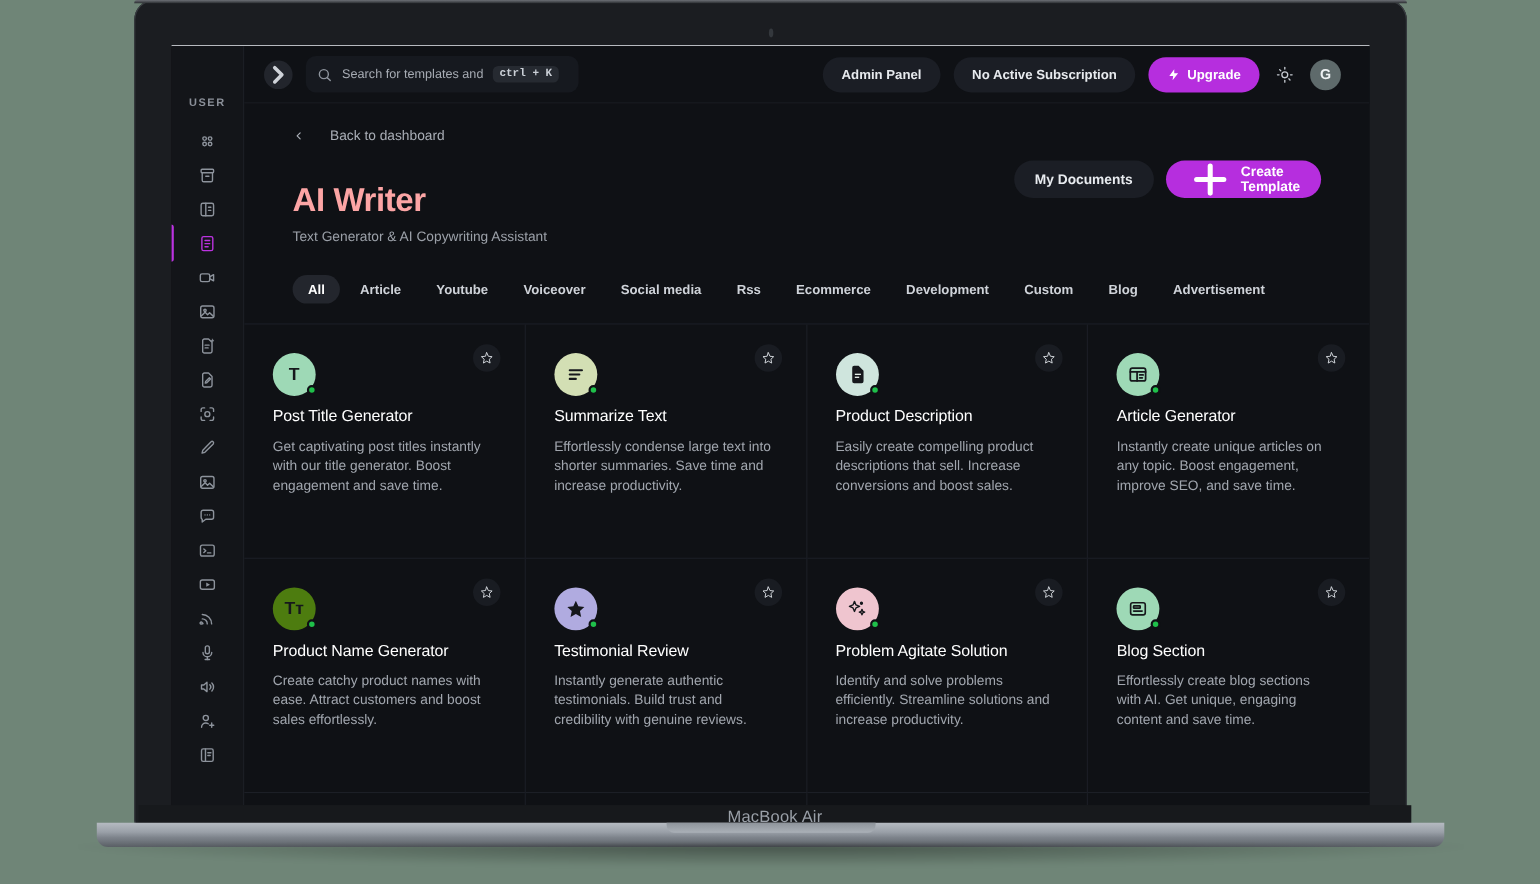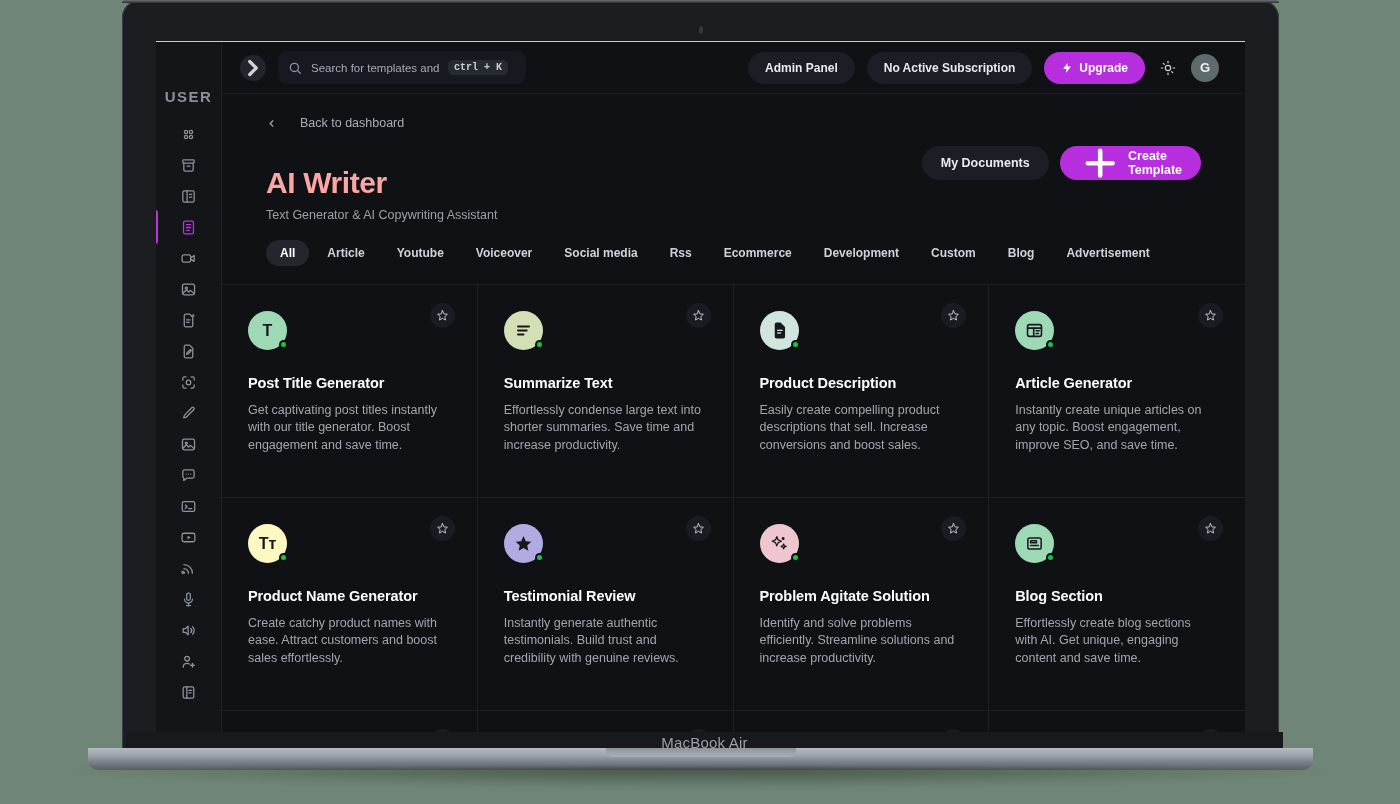--- a/index.html
+++ b/index.html
@@ -71,21 +71,21 @@
   
   #sidebar {
     width: 66px; flex: 0 0 66px; background: #131519;
     border-right: 1px solid #1d2026;
     padding-top: 10px;
     display: flex; flex-direction: column; align-items: center;
     position: relative;
   }
   #sidebar-brandbar { height: 36px; }
   .sidebar-heading {
-    color: #8a8f98; font-size: 15px; font-weight: bold;
+    color: #8a8f98; font-size: 10px; font-weight: bold;
     letter-spacing: 1.4px; margin-bottom: 14px;
   }
   .nav-item {
     width: 34px; height: 30px; margin-bottom: 1px;
     display: flex; align-items: center; justify-content: center;
     color: #8d939c; border-radius: 7px; position: relative;
   }
   .nav-item svg { width: 17px; height: 17px; display: block; }
   .nav-item.active { color: #bb33e0; }
   #active-pill {
@@ -169,21 +169,21 @@
   }
   #create-template-btn {
     height: 34px; border-radius: 17px; background: #b62ede;
     color: #fff; font-size: 12.5px; font-weight: bold;
     display: flex; align-items: center; gap: 7px; padding: 0 19px;
   }
 
   
   #filters {
     display: flex; align-items: center; gap: 4px;
-    padding: 0 44px; margin-top: 18px; margin-bottom: 18px;
+    padding: 0 44px; margin-top: 28px; margin-bottom: 18px;
     flex-wrap: nowrap;
   }
   .filter-chip {
     color: #cfd3d9; font-size: 12px; font-weight: bold;
     padding: 6px 14px; border-radius: 14px; white-space: nowrap;
   }
   .filter-chip.active { background: #23262d; color: #fff; }
 
   
   #grid {
@@ -204,22 +204,22 @@
     position: relative;
   }
   .card-avatar svg { width: 19px; height: 19px; }
   .card-avatar .glyph { font-size: 16px; font-weight: bold; color: #16181c; }
   .card-dot {
     position: absolute; right: -1px; bottom: 1px;
     width: 9px; height: 9px; border-radius: 50%;
     background: #1fc04a; border: 2px solid #0f1115;
   }
   .card-title {
-    color: #fff; font-size: 14.5px; font-weight: bold;
-    margin-top: 25px; letter-spacing: -.1px;
+    color: #fff; font-size: 14.5px; font-weight: normal;
+    margin-top: 11px; letter-spacing: -.1px;
   }
   .card-desc {
     color: #a1a6ae; font-size: 12.5px; line-height: 1.38;
     margin-top: 11px; max-width: 200px;
   }
   .fav-btn {
     position: absolute; right: 22px; top: 18px;
     width: 25px; height: 25px; border-radius: 50%;
     background: #191c22; color: #d6dae0;
     display: flex; align-items: center; justify-content: center;
@@ -584,21 +584,21 @@
                   <span style="display: flex;">
                     <svg viewBox="0 0 24 24" fill="none" stroke="currentColor" stroke-width="1.6" stroke-linecap="round" stroke-linejoin="round">
                       <polygon points="12 3 14.7 9 21 9.7 16.3 14 17.6 20.4 12 17.2 6.4 20.4 7.7 14 3 9.7 9.3 9"></polygon>
                     </svg>
                   </span>
                 </div>
                 <div class="card-title">Article Generator</div>
                 <div class="card-desc">Instantly create unique articles on any topic. Boost engagement, improve SEO, and save time.</div>
               </div>
               <div class="card">
-                <div class="card-avatar" style="background: #fef9c3; text-align: center;">
+                <div class="card-avatar" style="background: #4d7c0f; text-align: center;">
                   <span class="glyph">Tт</span>
                   <span class="card-dot"></span>
                 </div>
                 <div class="fav-btn">
                   <span style="display: flex;">
                     <svg viewBox="0 0 24 24" fill="none" stroke="currentColor" stroke-width="1.6" stroke-linecap="round" stroke-linejoin="round">
                       <polygon points="12 3 14.7 9 21 9.7 16.3 14 17.6 20.4 12 17.2 6.4 20.4 7.7 14 3 9.7 9.3 9"></polygon>
                     </svg>
                   </span>
                 </div>

